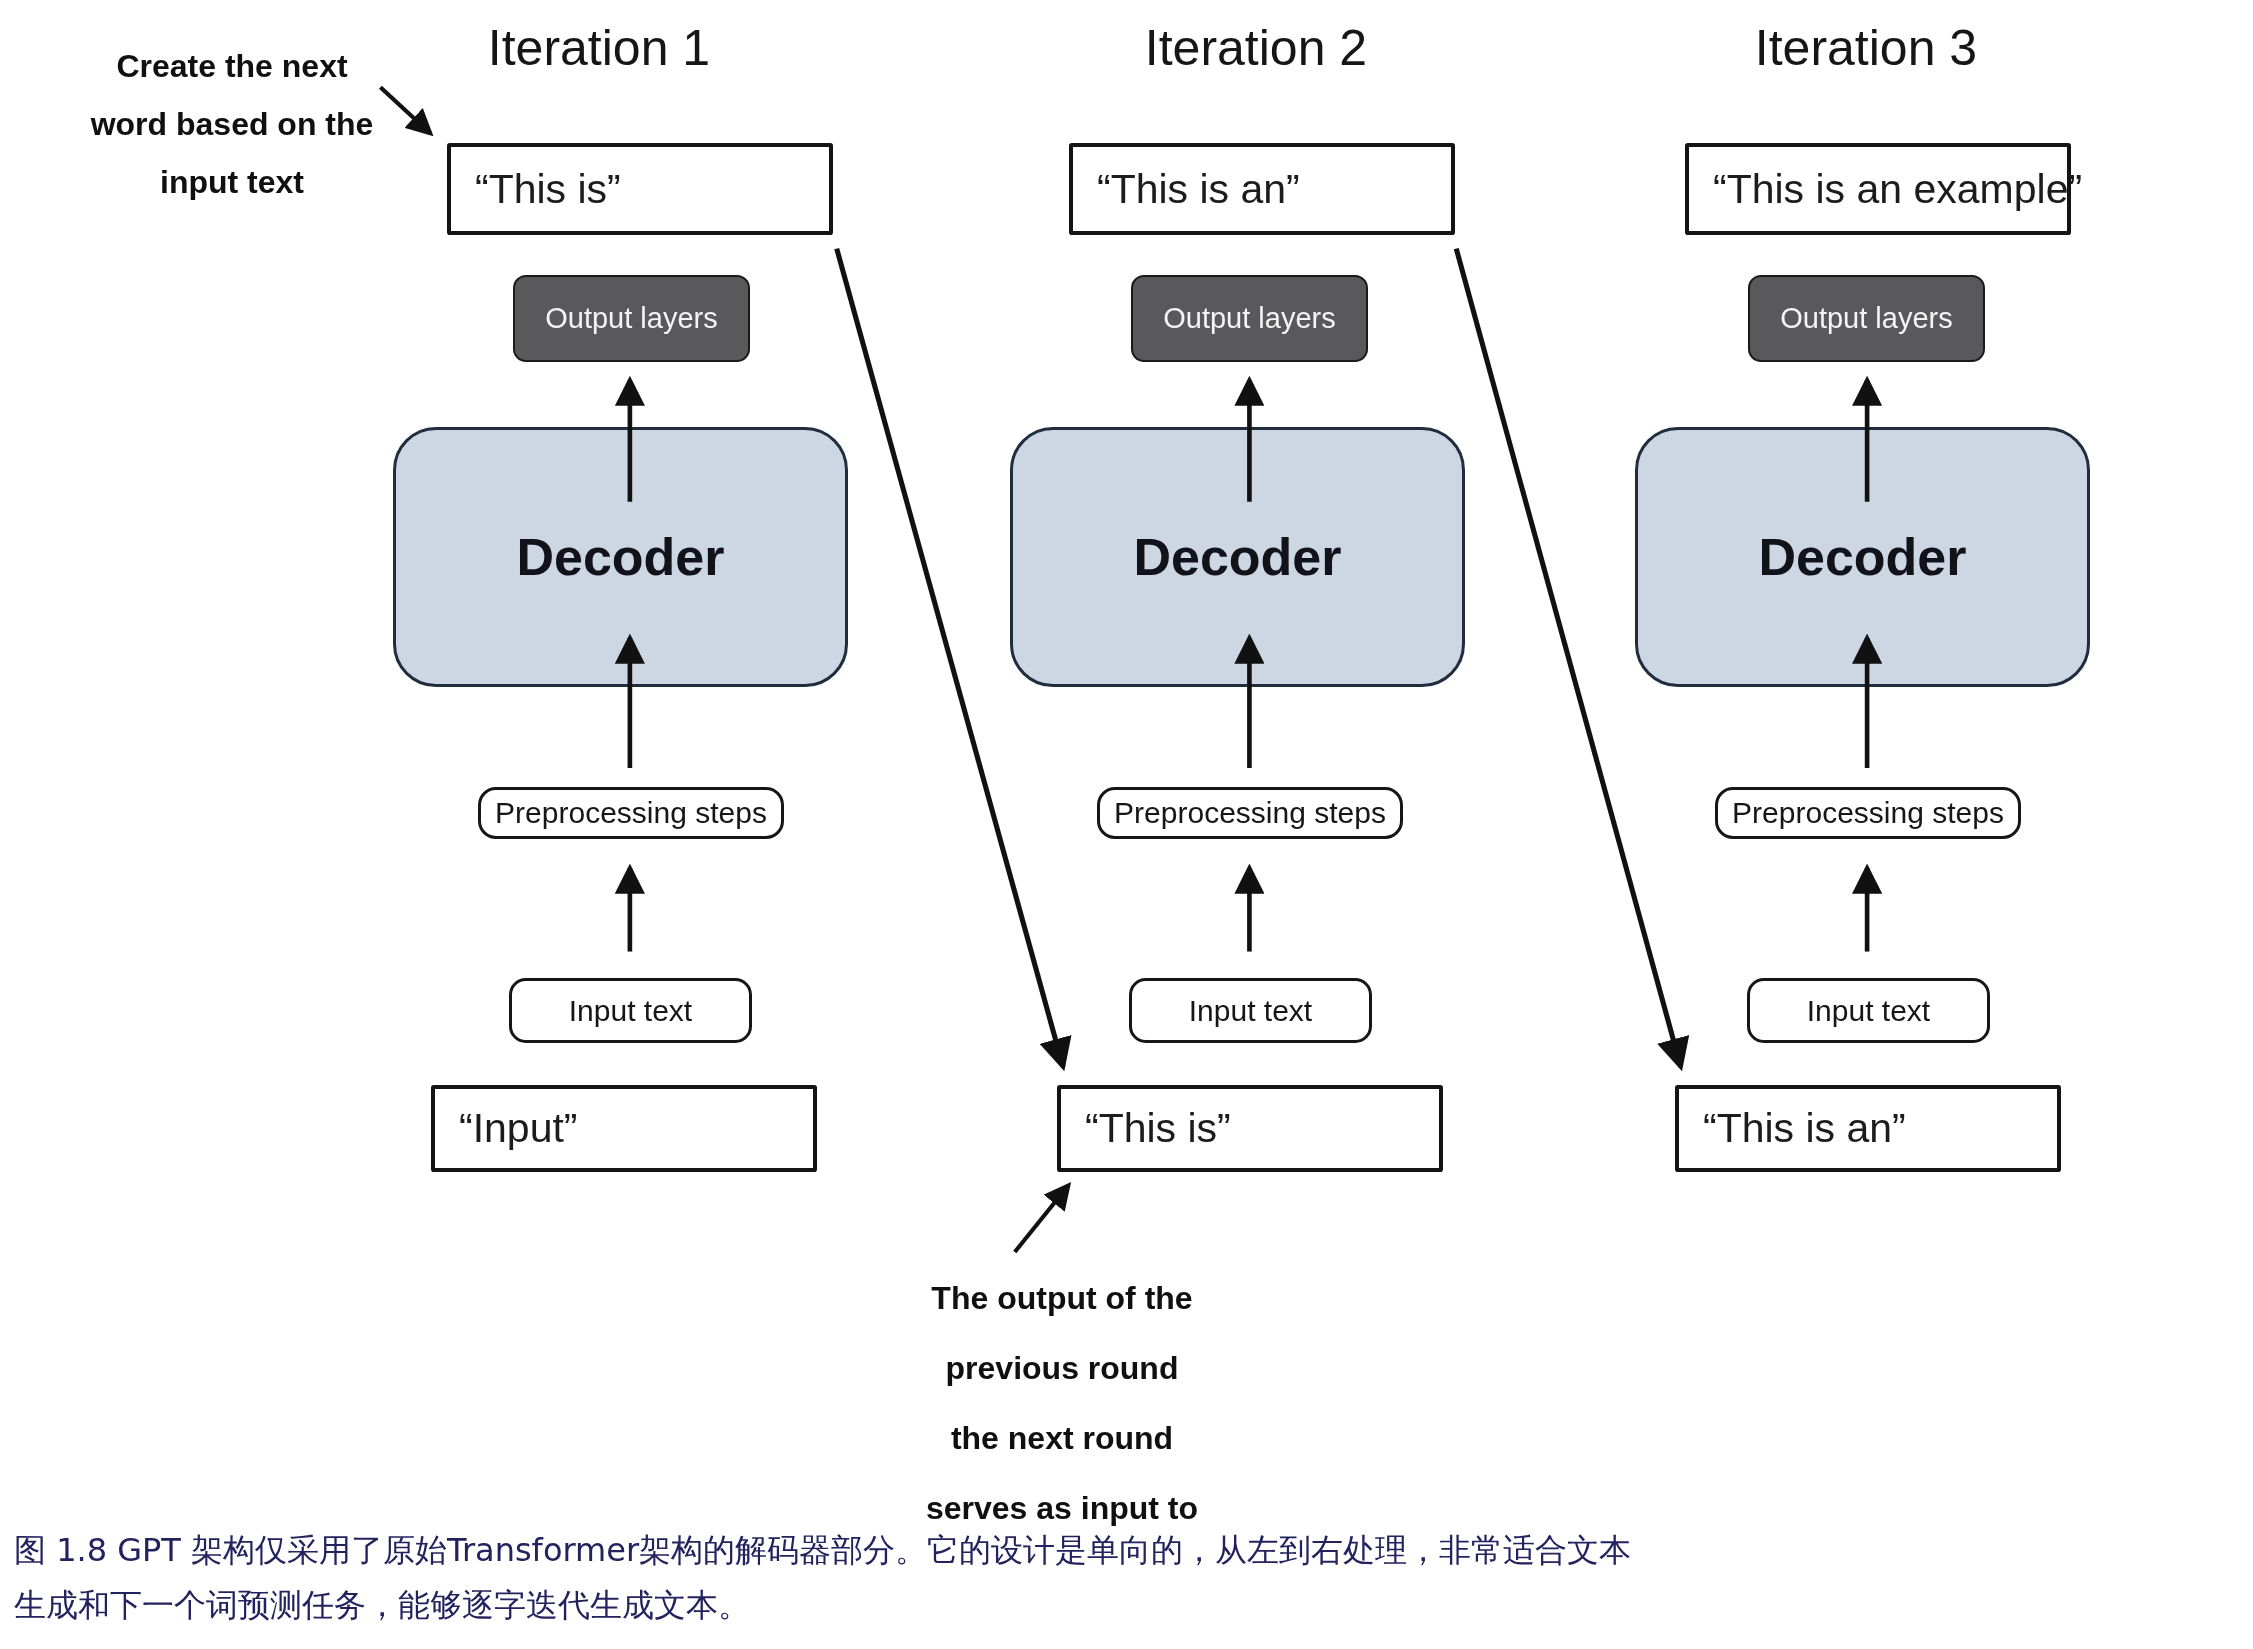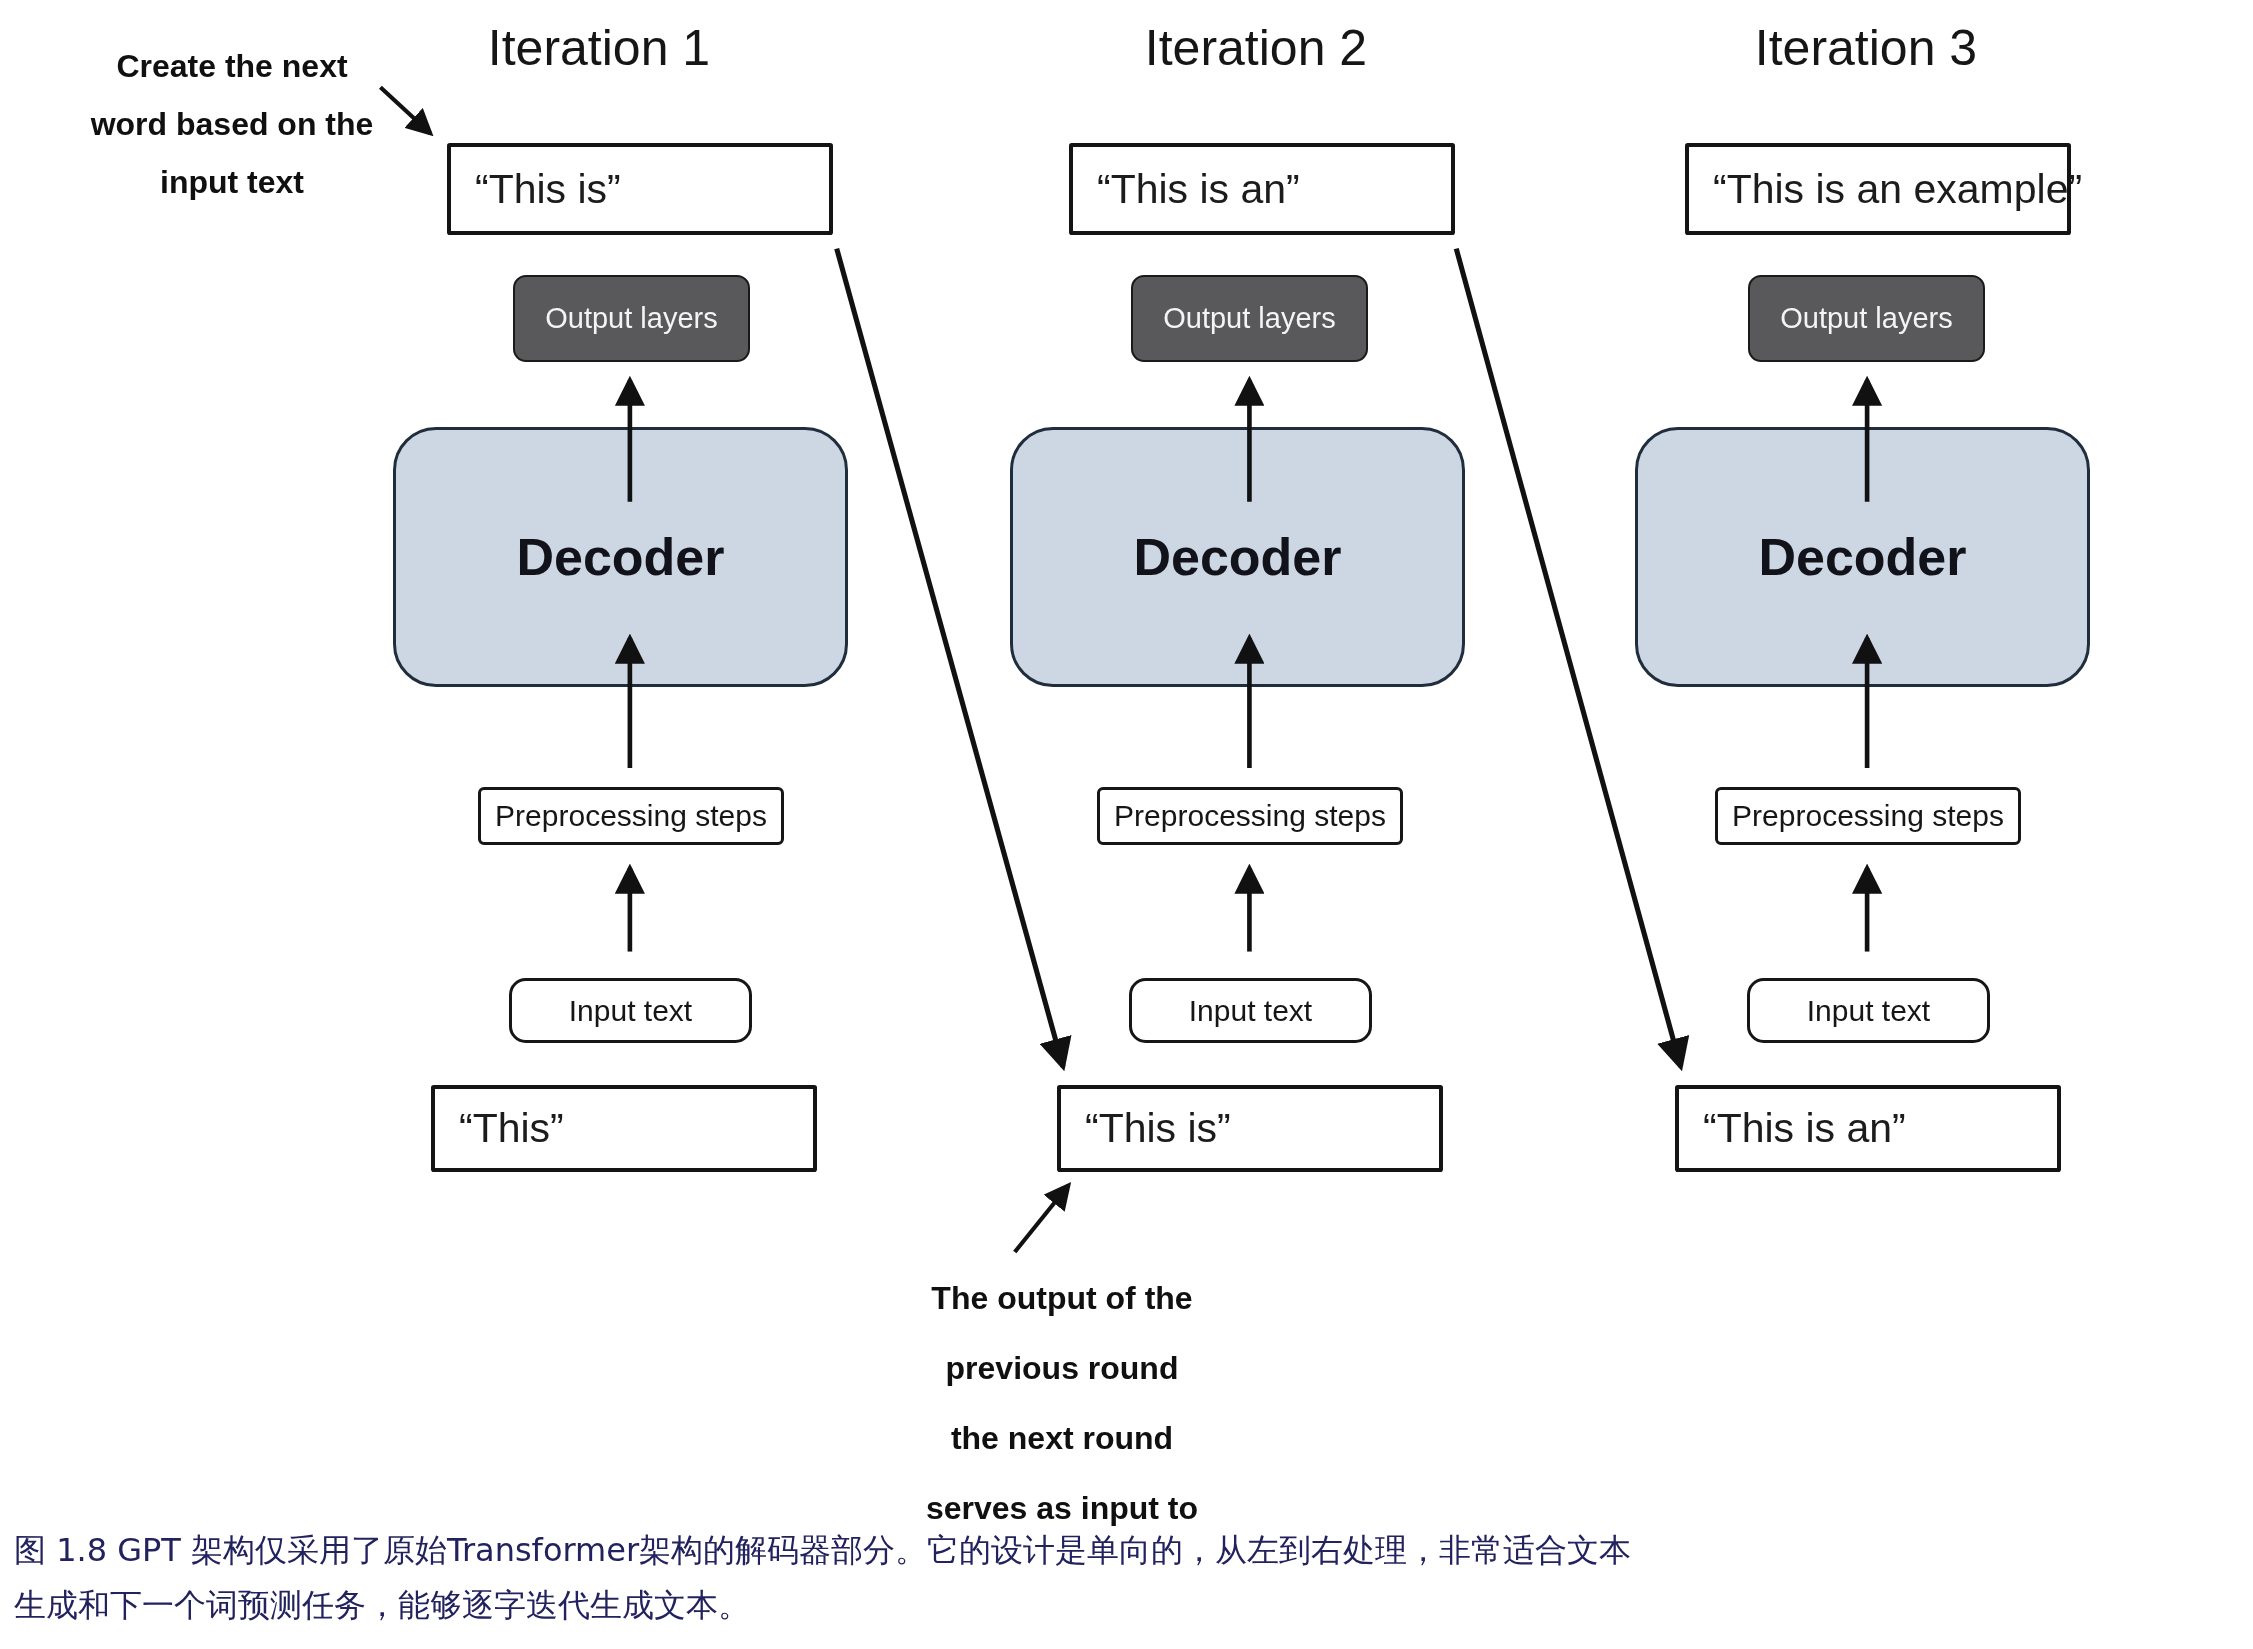--- a/index.html
+++ b/index.html
@@ -14,22 +14,22 @@
              padding-left:24px;box-sizing:border-box;}
   .quote-text{font-size:41px;color:#1c1c1c;white-space:nowrap;}
   .outlayers{position:absolute;width:237px;height:87px;top:275px;background:#59595b;
              border:2.8px solid #1a1a1a;border-radius:13px;display:flex;align-items:center;
              justify-content:center;box-sizing:border-box;}
   .outlayers span{font-size:29px;color:#f4f4f4;white-space:nowrap;}
   .decoder{position:absolute;width:455px;height:260px;top:427px;background:#cdd7e4;
            border:3.7px solid #1f2d3d;border-radius:43px;display:flex;align-items:center;
            justify-content:center;box-sizing:border-box;}
   .decoder span{font-size:52px;font-weight:700;color:#12121a;}
-  .preproc{position:absolute;width:306px;height:58px;top:787px;background:#ffffff;
-           border:3.7px solid #161616;border-radius:6px;display:flex;align-items:center;
+  .preproc{position:absolute;width:306px;height:52px;top:787px;background:#ffffff;
+           border:3.7px solid #161616;border-radius:18px;display:flex;align-items:center;
            justify-content:center;box-sizing:border-box;}
   .preproc span,.inputtext span{font-size:30px;color:#161616;white-space:nowrap;}
   .inputtext{position:absolute;width:243px;height:65px;top:978px;background:#ffffff;
              border:3.7px solid #161616;border-radius:16.7px;display:flex;align-items:center;
              justify-content:center;box-sizing:border-box;}
   .quote-box.toprow{top:143px;}
   .quote-box.bottomrow{top:1085px;height:87px;}
 
   
   .t1{left:599px;} .t2{left:1256px;} .t3{left:1866px;}
@@ -70,21 +70,21 @@
   <div class="decoder dc1">
     <span>Decoder</span>
   </div>
   <div class="preproc pp1">
     <span>Preprocessing steps</span>
   </div>
   <div class="inputtext it1">
     <span>Input text</span>
   </div>
   <div class="quote-box bottomrow bb1">
-    <span class="quote-text">“This”</span>
+    <span class="quote-text">“Input”</span>
   </div>
 
   <div class="iter-title t2">Iteration 2</div>
   <div class="quote-box toprow tb2">
     <span class="quote-text">“This is an”</span>
   </div>
   <div class="outlayers ol2">
     <span>Output layers</span>
   </div>
   <div class="decoder dc2">

